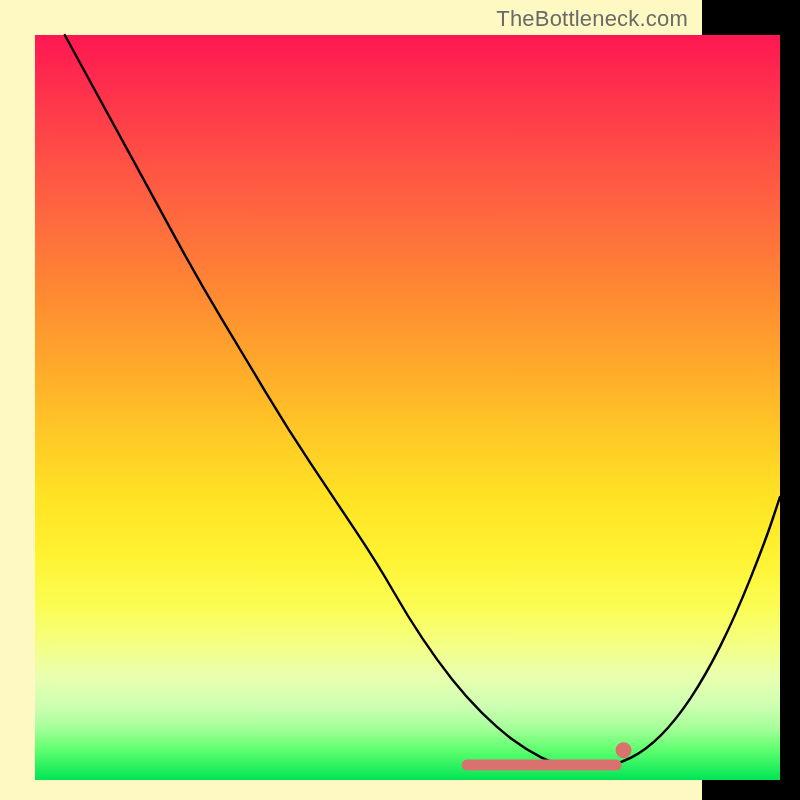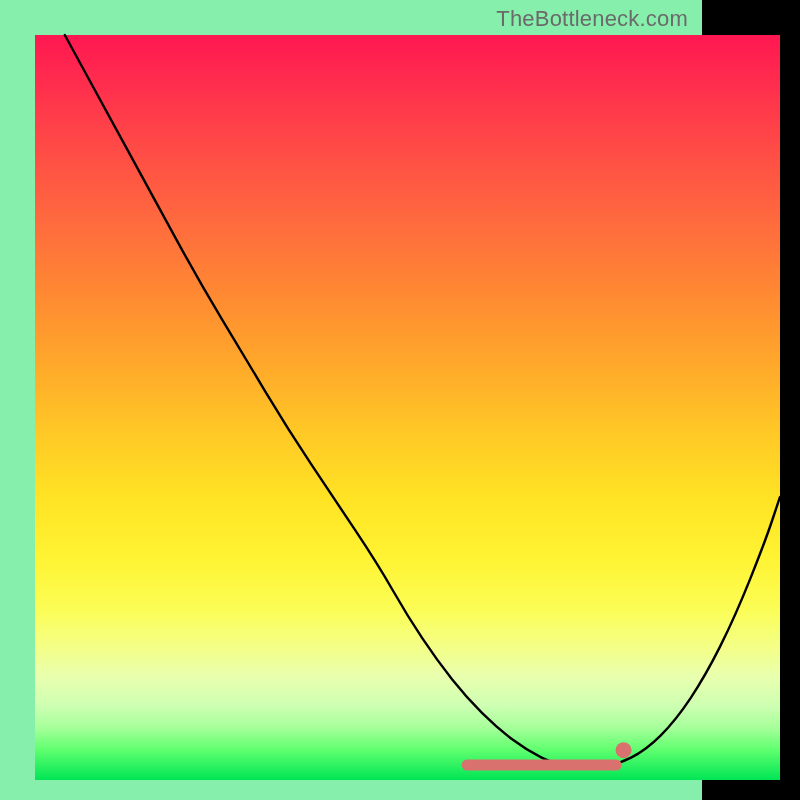--- a/index.html
+++ b/index.html
@@ -10,21 +10,21 @@
     background: #000;
     overflow: hidden;
     font-family: Arial, Helvetica, sans-serif;
   }
   .frame {
     position: absolute;
     left: 0;
     top: 0;
     width: 702px;
     height: 800px;
-    background: #86efac;
+    background: #fef9c3;
   }
   .plot-area {
     position: absolute;
     left: 35px;
     top: 35px;
     width: 745px;
     height: 745px;
     
     background: linear-gradient(
       to bottom,

